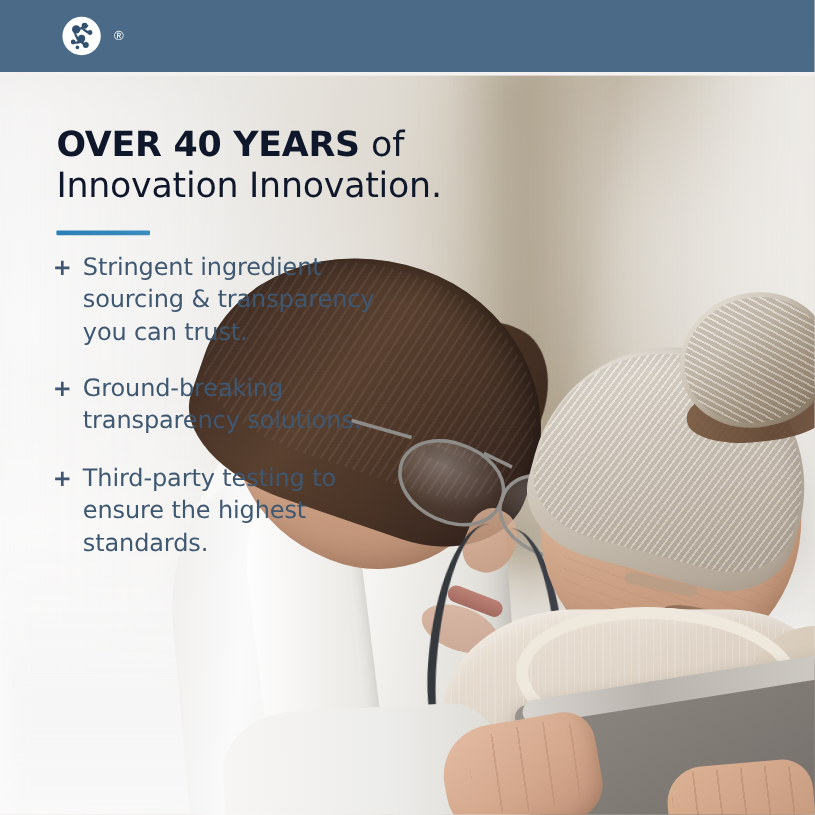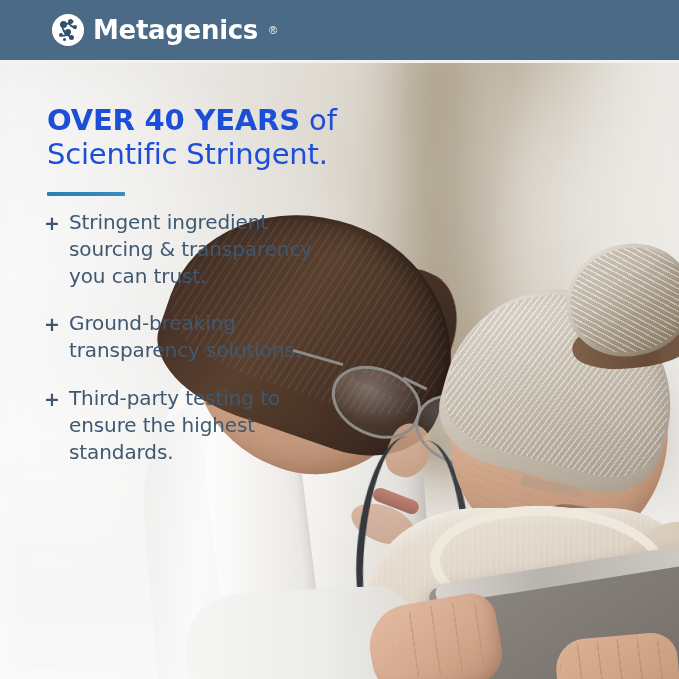--- a/index.html
+++ b/index.html
@@ -199,21 +199,21 @@
   .m-d6{width:5px;height:5px;left:17px;top:21px;}
   .m-d7{width:3px;height:3px;left:11px;top:24px;}
   .m-l{position:absolute;background:#32506e;height:1.5px;display:block;transform-origin:0 0;}
   .brand-name{color:#ffffff;font-size:26px;font-weight:bold;letter-spacing:-.3px;line-height:1;
     font-family:"DejaVu Sans",sans-serif;}
   .brand-tm{color:#ffffff;font-size:11px;vertical-align:super;margin-left:2px;}
 
   
   .content{position:absolute;left:0;top:0;width:400px;z-index:5;}
   .headline{position:absolute;left:47px;top:103px;width:340px;
-    font-family:"DejaVu Sans",sans-serif;color:#1d4ed8;line-height:1.18;}
+    font-family:"DejaVu Sans",sans-serif;color:#0f172a;line-height:1.18;}
   .hl-1{font-size:29px;}
   .hl-1 b{font-weight:bold;letter-spacing:-.2px;}
   .hl-1 span{font-weight:normal;}
   .hl-2{font-size:29px;font-weight:normal;letter-spacing:-.2px;}
   .accent{position:absolute;left:47px;top:192px;width:78px;height:4px;
     background:linear-gradient(90deg,#2a7fb4,#3a8cbe);border-radius:1px;}
 
   .bullets{position:absolute;left:44px;top:209px;width:300px;}
   .bullet{display:flex;align-items:flex-start;gap:11px;margin-bottom:21px;}
   .bullet:last-child{margin-bottom:0;}
@@ -296,28 +296,27 @@
         <i class="m-d4"></i>
       <i class="m-d5"></i>
         <i class="m-d6"></i>
         <i class="m-d7"></i>
       <i class="m-l" style="width:10px;left:12px;top:10px;transform:rotate(-22deg);"></i>
       <i class="m-l" style="width:9px;left:17px;top:9px;transform:rotate(34deg);"></i>
       <i class="m-l" style="width:9px;left:11px;top:13px;transform:rotate(62deg);"></i>
       <i class="m-l" style="width:8px;left:10px;top:21px;transform:rotate(-14deg);"></i>
       <i class="m-l" style="width:8px;left:15px;top:19px;transform:rotate(40deg);"></i>
     </span>
-    <span class="brand-name">Metagenics</span>
     <span class="brand-tm">®</span>
   </div>
 
   <div class="content">
     <div class="headline">
       <div class="hl-1"><b>OVER 40 YEARS</b><span> of</span></div>
-      <div class="hl-2">Scientific Stringent.</div>
+      <div class="hl-2">Innovation Innovation.</div>
     </div>
     <div class="accent"></div>
 
     <div class="bullets">
       <div class="bullet">
         <span class="plus">+</span>
         <span class="btext">Stringent ingredient sourcing &amp; transparency you can trust.</span>
       </div>
       <div class="bullet">
         <span class="plus">+</span>

